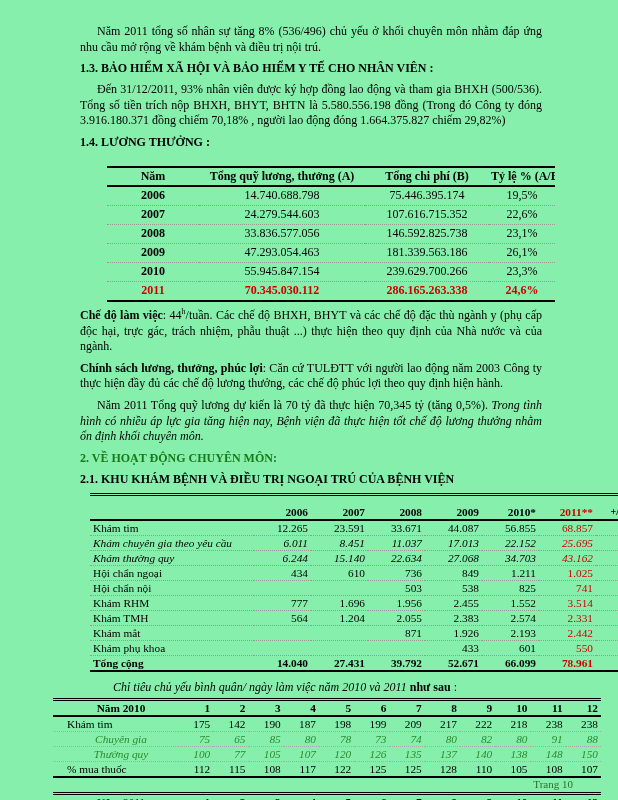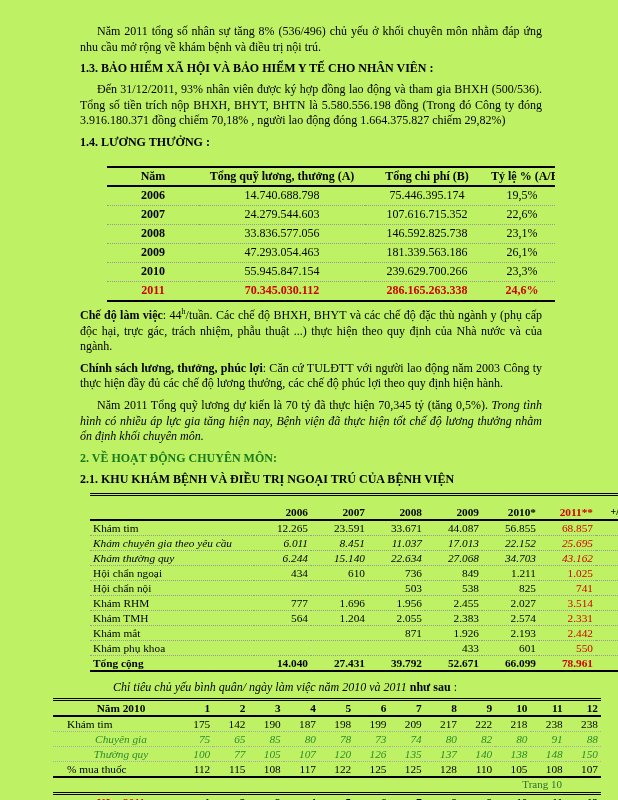--- a/index.html
+++ b/index.html
@@ -1,19 +1,19 @@
 <!DOCTYPE html>
 <html><head>
 <meta charset="utf-8">
 <style>
   html,body{margin:0;padding:0;background:#888;}
   .page{
     position:relative;
     width:618px;height:800px;
-    background:#bef264;
+    background:#86efac;
     font-family:"Liberation Serif", serif;
     color:#000;
     overflow:hidden;
     margin:0 auto;
   }
   .content{padding:24px 76px 0 80px;}
   p{margin:0 0 6px 0;font-size:12px;line-height:1.30;text-align:justify;}
   .indent{text-indent:17px;}
   .bold{font-weight:bold;}
   .ital{font-style:italic;}
@@ -56,21 +56,21 @@
   .t-month{width:548px;margin:0 0 14px -27px;border-top:3px double #000;}
   .t-month th{border-bottom:2px solid #000;font-weight:bold;font-size:11.3px;padding:1px 3px;text-align:right;}
   .t-month th:first-child{text-align:center;width:108px;padding-left:14px;}
   .t-month td{font-size:11.3px;padding:1px 3px;text-align:right;border-bottom:1px dotted #aaa;}
   .t-month td:first-child{text-align:left;padding-left:14px;}
   .t-month tr.green td{color:#2e8b2e;font-style:italic;}
   .t-month tr.green td:first-child{text-align:center;}
   .t-month tbody tr:last-child td{border-bottom:2px solid #000;}
   .t-2011{margin-bottom:5px;}
   .t-2011 thead th:first-child{color:#d10000;}
-  .page-number{position:absolute;right:56px;bottom:10px;font-size:11px;color:#2f6f2f;}
+  .page-number{position:absolute;right:45px;bottom:10px;font-size:11px;color:#2f6f2f;}
 </style>
 </head>
 <body>
 
 <div class="page">
   <div class="content">
 
     <p class="indent">Năm 2011 tổng số nhân sự tăng 8% (536/496) chủ yếu ở khối chuyên môn nhằm đáp ứng nhu cầu mở rộng về khám bệnh và điều trị nội trú.</p>
 
     <h3>1.3. BẢO HIỂM XÃ HỘI VÀ BẢO HIỂM Y TẾ CHO NHÂN VIÊN :</h3>
@@ -202,21 +202,21 @@
             <td>825</td>
             <td>741</td>
             <td>-10</td>
           </tr>
           <tr>
             <td>Khám RHM</td>
             <td>777</td>
             <td>1.696</td>
             <td>1.956</td>
             <td>2.455</td>
-            <td>2.027</td>
+            <td>1.552</td>
             <td>3.514</td>
             <td>40</td>
           </tr>
           <tr>
             <td>Khám TMH</td>
             <td>564</td>
             <td>1.204</td>
             <td>2.055</td>
             <td>2.383</td>
             <td>2.574</td>

